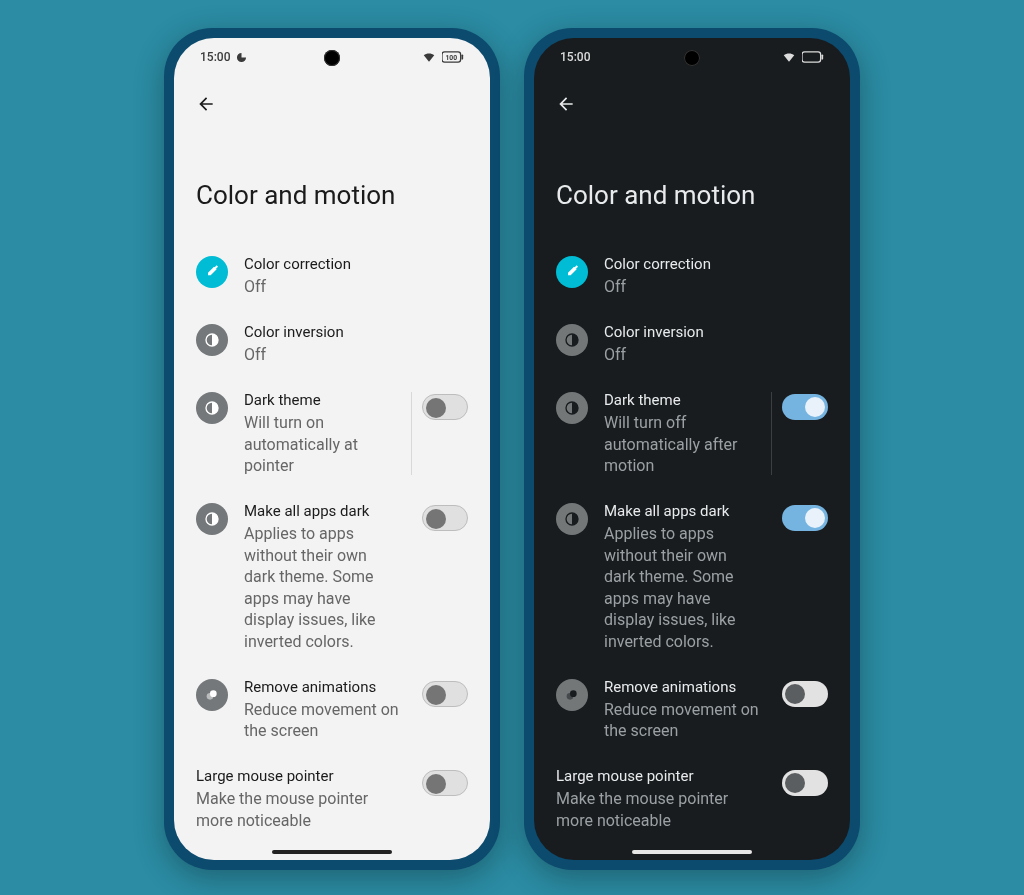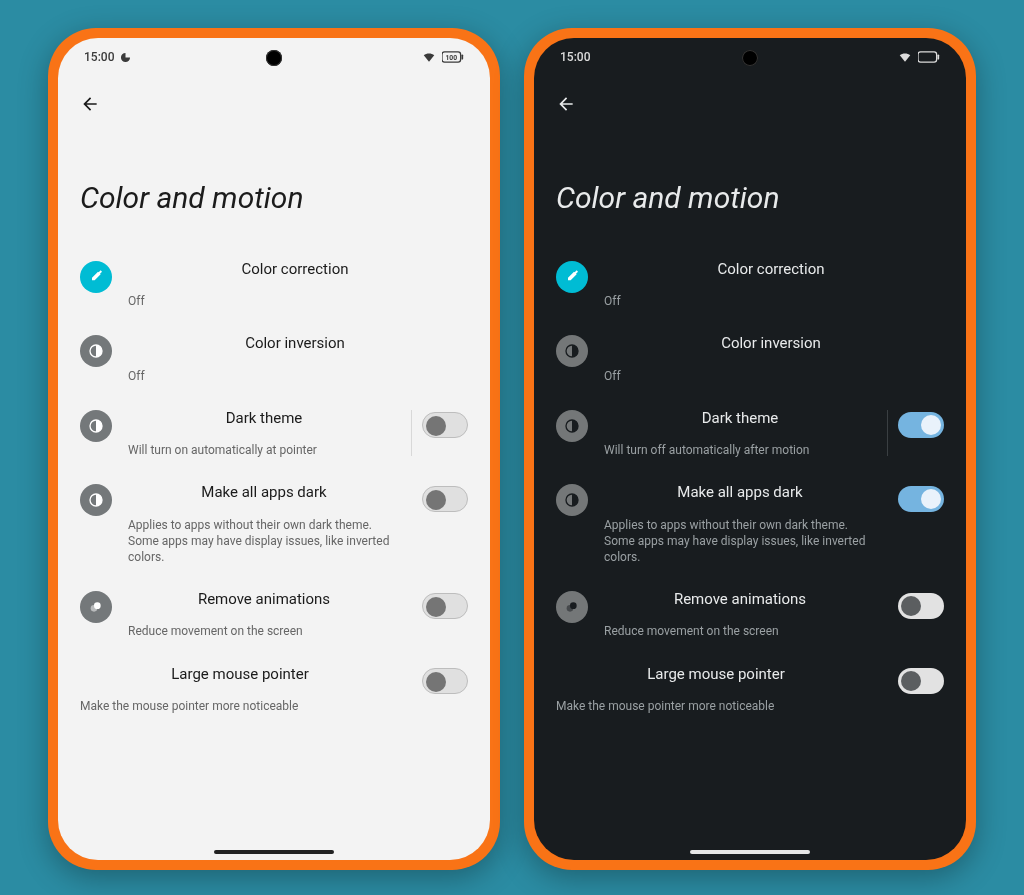--- a/index.html
+++ b/index.html
@@ -8,25 +8,25 @@
     height: 895px;
     background: #2b8ca3;
     display: flex;
     justify-content: center;
     gap: 24px;
     padding-top: 28px;
     font-family: 'Roboto','Helvetica Neue',Arial,sans-serif;
     -webkit-font-smoothing: antialiased;
   }
   .phone {
-    width: 452px;
+    width: 336px;
     height: 842px;
     border-radius: 48px;
     padding: 10px;
-    background: #f97316;
+    background: #0c4a6e;
     position: relative;
     box-shadow: 0 8px 30px rgba(0,0,0,.3);
   }
   .screen {
     width: 100%;
     height: 100%;
     border-radius: 40px;
     overflow: hidden;
     position: relative;
     display: flex;
@@ -60,47 +60,46 @@
   .screen.light .statusbar { color:#3a3a3a; }
   .screen.dark  .statusbar { color:#dcdcdc; }
   .appbar {
     padding: 14px 18px 0 18px;
   }
   .back {
     display:inline-flex; align-items:center; justify-content:center;
     width:28px; height:28px; cursor:pointer;
   }
   .heading {
-    font-size: 30px;
+    font-size: 26px;
     font-weight: 400;
     padding: 62px 22px 28px 22px;
     letter-spacing: 0;
-    font-style: italic;
   }
   .list { padding: 4px 0; }
   .row {
     display: flex;
     align-items: flex-start;
     padding: 12px 22px 12px 22px;
     gap: 16px;
     position: relative;
   }
   .ico {
     width: 32px; height: 32px; border-radius: 50%;
     display: flex; align-items: center; justify-content: center;
     flex-shrink: 0;
     margin-top: 2px;
   }
   .ico.teal { background:#00bcd4; color:#fff; }
   .screen.light .ico.grey { background:#74787a; color:#fff; }
   .screen.dark  .ico.grey { background:#747778; color:#181c1f; }
   .ico.none { background:transparent; width:32px; }
   .txt { flex:1; min-width:0; padding-right: 6px;}
-  .title { font-size: 15px; font-weight: 400; line-height:1.35;text-align:center; }
-  .sub   { font-size: 12px; line-height:1.35; margin-top:14px; }
+  .title { font-size: 15px; font-weight: 400; line-height:1.35; }
+  .sub   { font-size: 16px; line-height:1.35; margin-top:2px; }
   .screen.light .sub { color:#666; }
   .screen.dark  .sub { color:#9aa0a3; }
   .toggle {
     width: 46px; height: 26px; border-radius: 13px;
     position: relative; flex-shrink:0; cursor:pointer;
     margin-top:4px;
     transition: background .15s;
   }
   .toggle .knob {
     position:absolute; top:3px; width:20px; height:20px; border-radius:50%;

